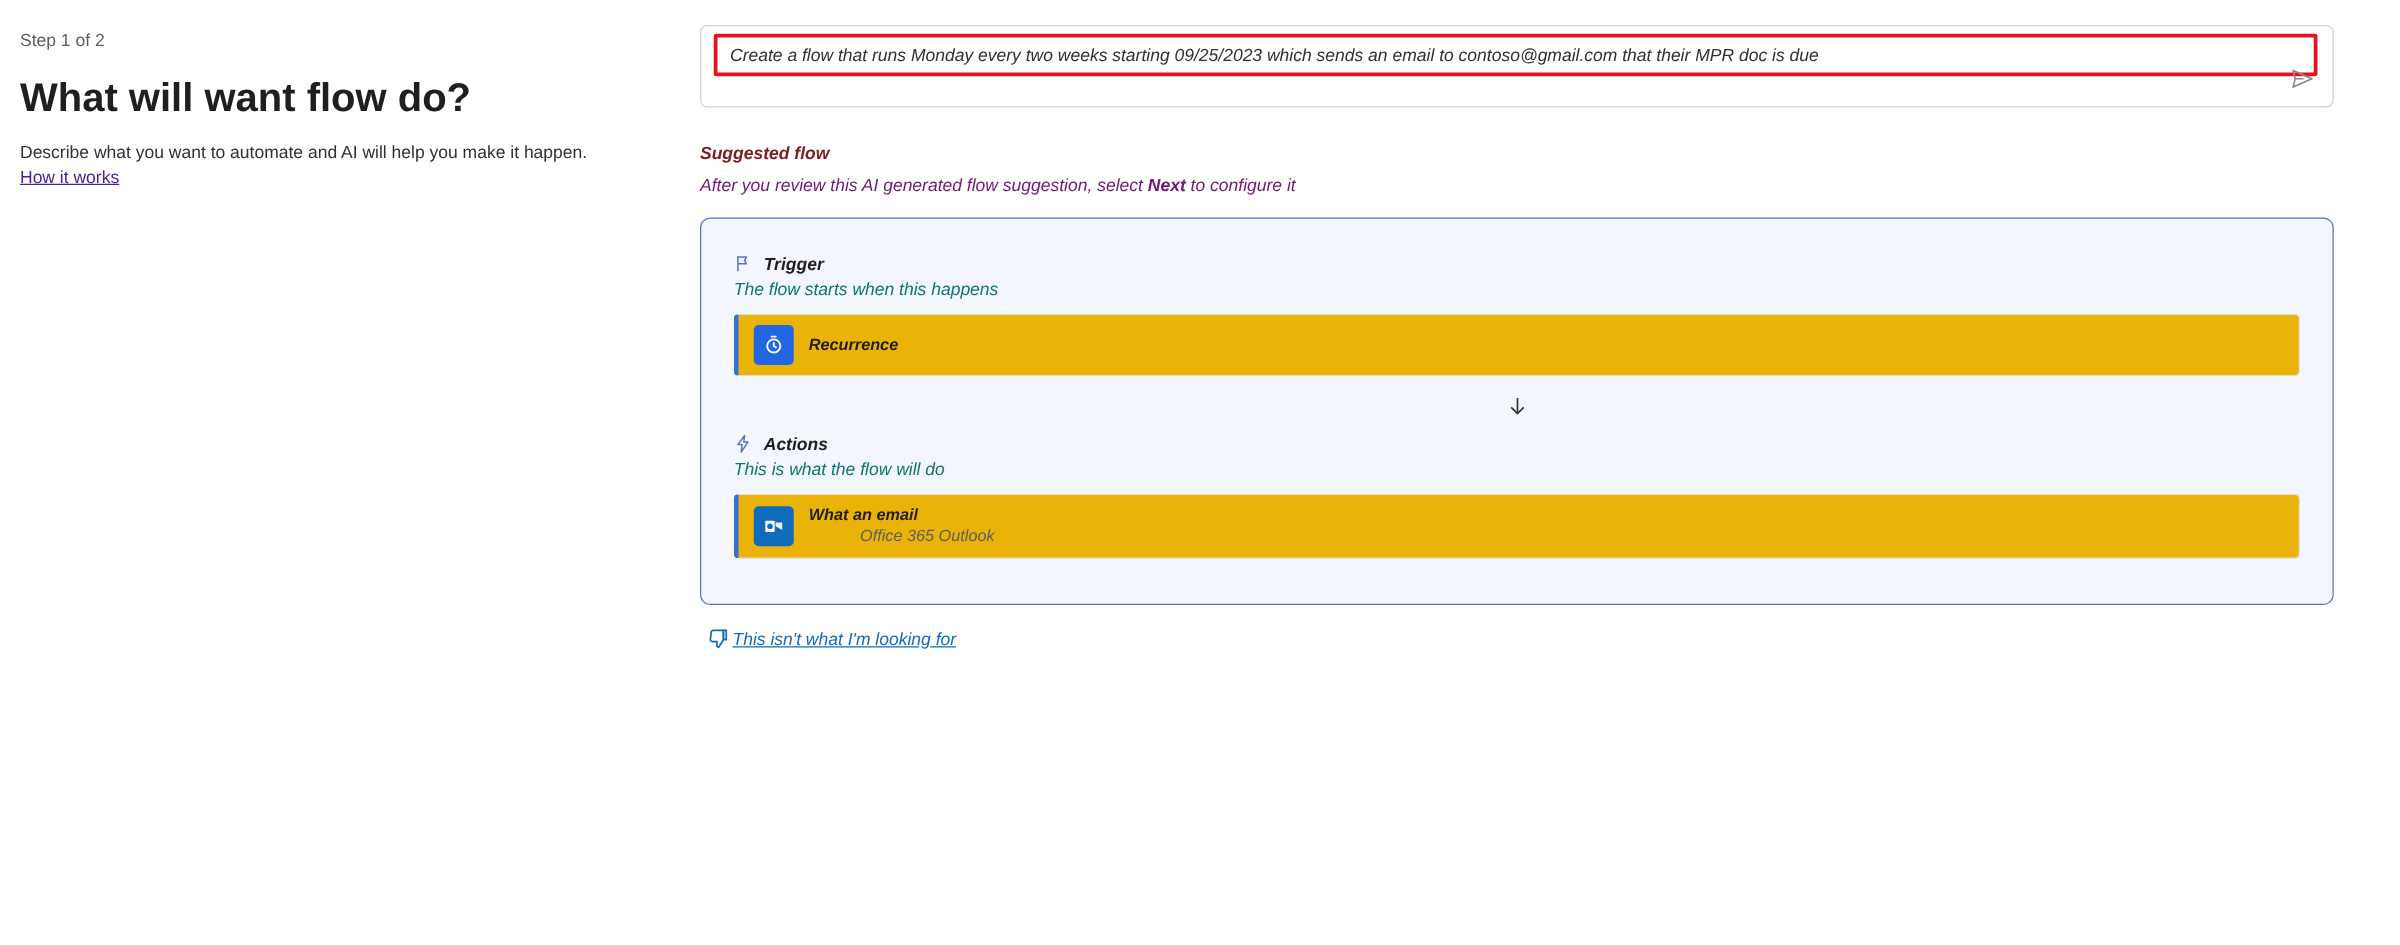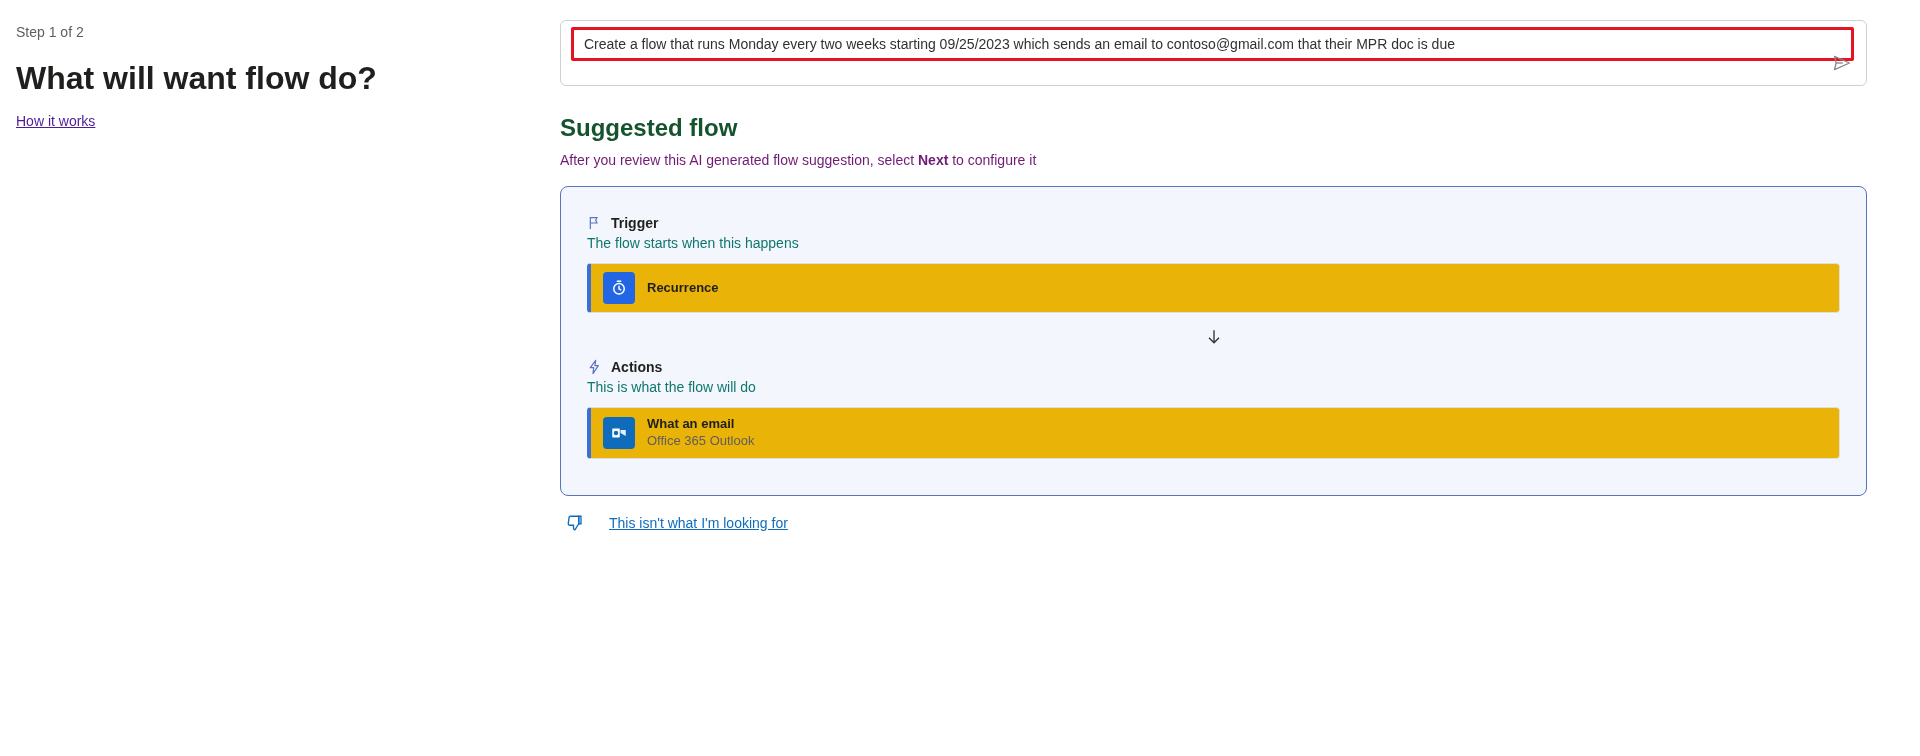--- a/index.html
+++ b/index.html
@@ -40,20 +40,21 @@
     .how-it-works-link {
       color: #4c1d95;
       text-decoration: underline;
       font-size: 14px;
       cursor: pointer;
     }
     .right-panel {
       flex: 1;
       padding: 20px 53px 24px 40px;
       max-width: 1400px;
+      font-style: italic;
     }
     .prompt-container {
       position: relative;
       border: 1px solid #d1d1d1;
       border-radius: 6px;
       padding: 12px 48px 36px 14px;
       margin-bottom: 28px;
     }
     .prompt-highlight {
       position: absolute;
@@ -70,23 +71,23 @@
     .send-icon {
       position: absolute;
       right: 14px;
       bottom: 12px;
       width: 20px;
       height: 20px;
       cursor: pointer;
       color: #8a8886;
     }
     .suggested-heading {
-      font-size: 24px;
-      font-weight: 600;
-      color: #14532d;
+      font-size: 14px;
+      font-weight: 600;
+      color: #7f1d1d;
       margin-bottom: 10px;
     }
     .suggested-subtext {
       font-size: 14px;
       color: #701a75;
       margin-bottom: 18px;
     }
     .suggested-subtext strong {
       font-weight: 600;
     }
@@ -153,31 +154,32 @@
       line-height: 1.3;
     }
     .step-title {
       font-size: 13px;
       font-weight: 600;
       color: #201f1e;
     }
     .step-sub {
       font-size: 13px;
       color: #605e5c;
+      margin-left: 41px;
     }
     .arrow-divider {
       display: flex;
       justify-content: center;
       margin: 14px 0 12px 0;
       color: #323130;
     }
     .feedback-row {
       display: flex;
       align-items: center;
-      gap: 25px;
+      gap: 2px;
       padding-left: 6px;
     }
     .thumbs-down {
       width: 18px;
       height: 18px;
       color: #0f6cbd;
       cursor: pointer;
     }
     .feedback-link {
       color: #0f6cbd;
@@ -186,20 +188,21 @@
       cursor: pointer;
     }
     svg { display: block; }
   </style>
 </head>
 <body>
 
 <div class="left-panel">
   <div class="step-indicator">Step 1 of 2</div>
   <h1 class="page-title">What will want flow do?</h1>
+  <p class="page-description">Describe what you want to automate and AI will help you make it happen.</p>
   <a class="how-it-works-link">How it works</a>
 </div>
 
 <div class="right-panel">
 
   <div class="prompt-container">
     <div class="prompt-highlight">Create a flow that runs Monday every two weeks starting 09/25/2023 which sends an email to contoso@gmail.com that their MPR doc is due</div>
     <span style="visibility:hidden;">.</span>
     <span class="send-icon">
       <svg viewBox="0 0 24 24" width="20" height="20" fill="none" stroke="currentColor" stroke-width="1.6">

